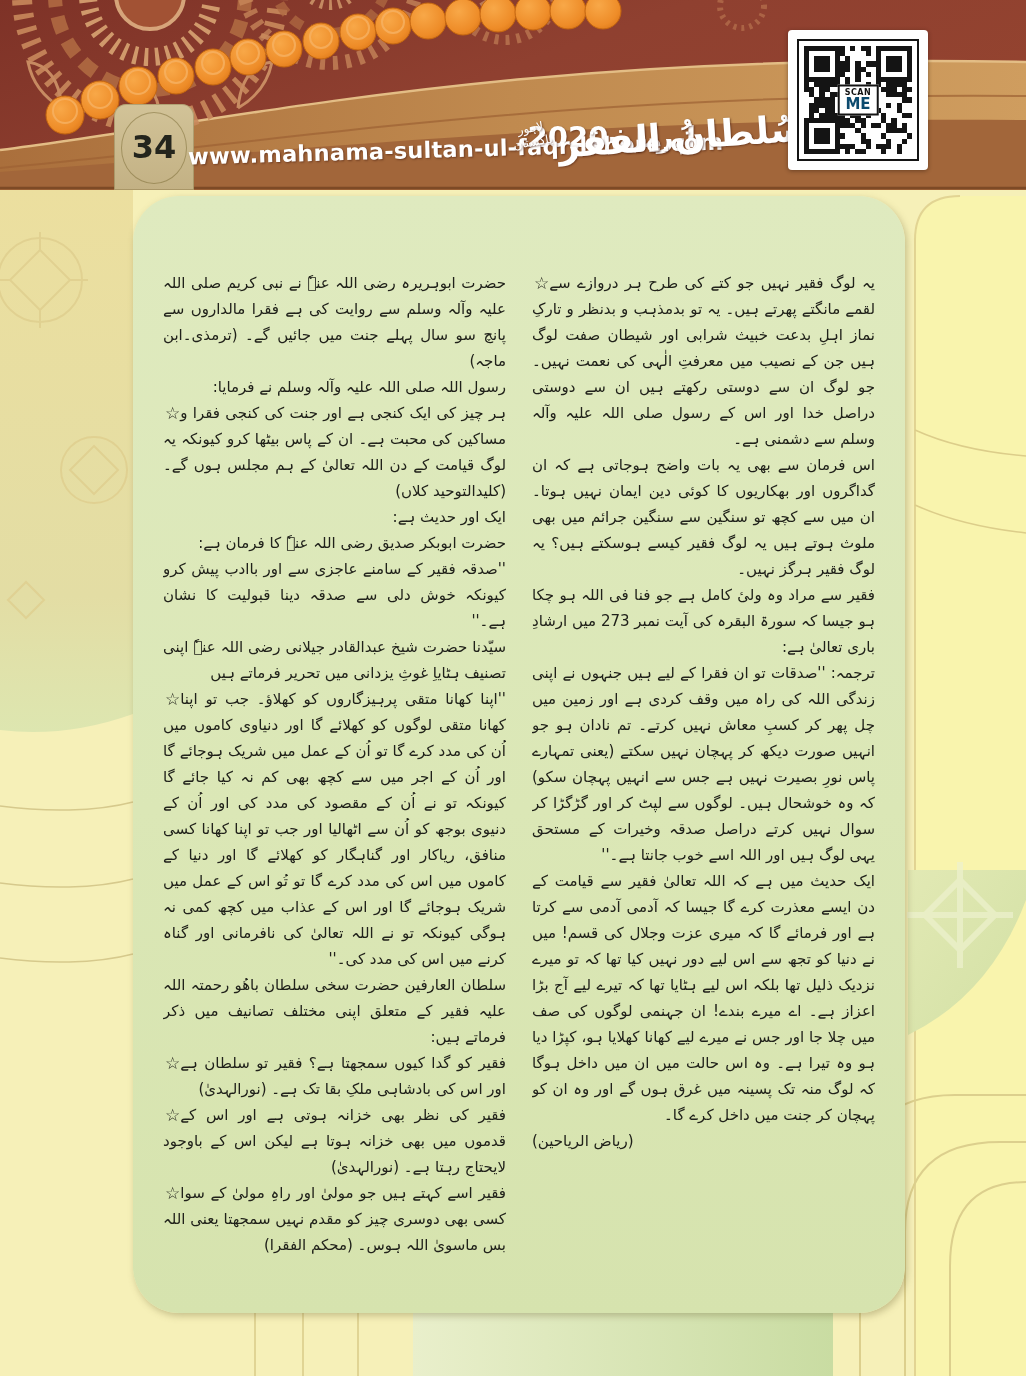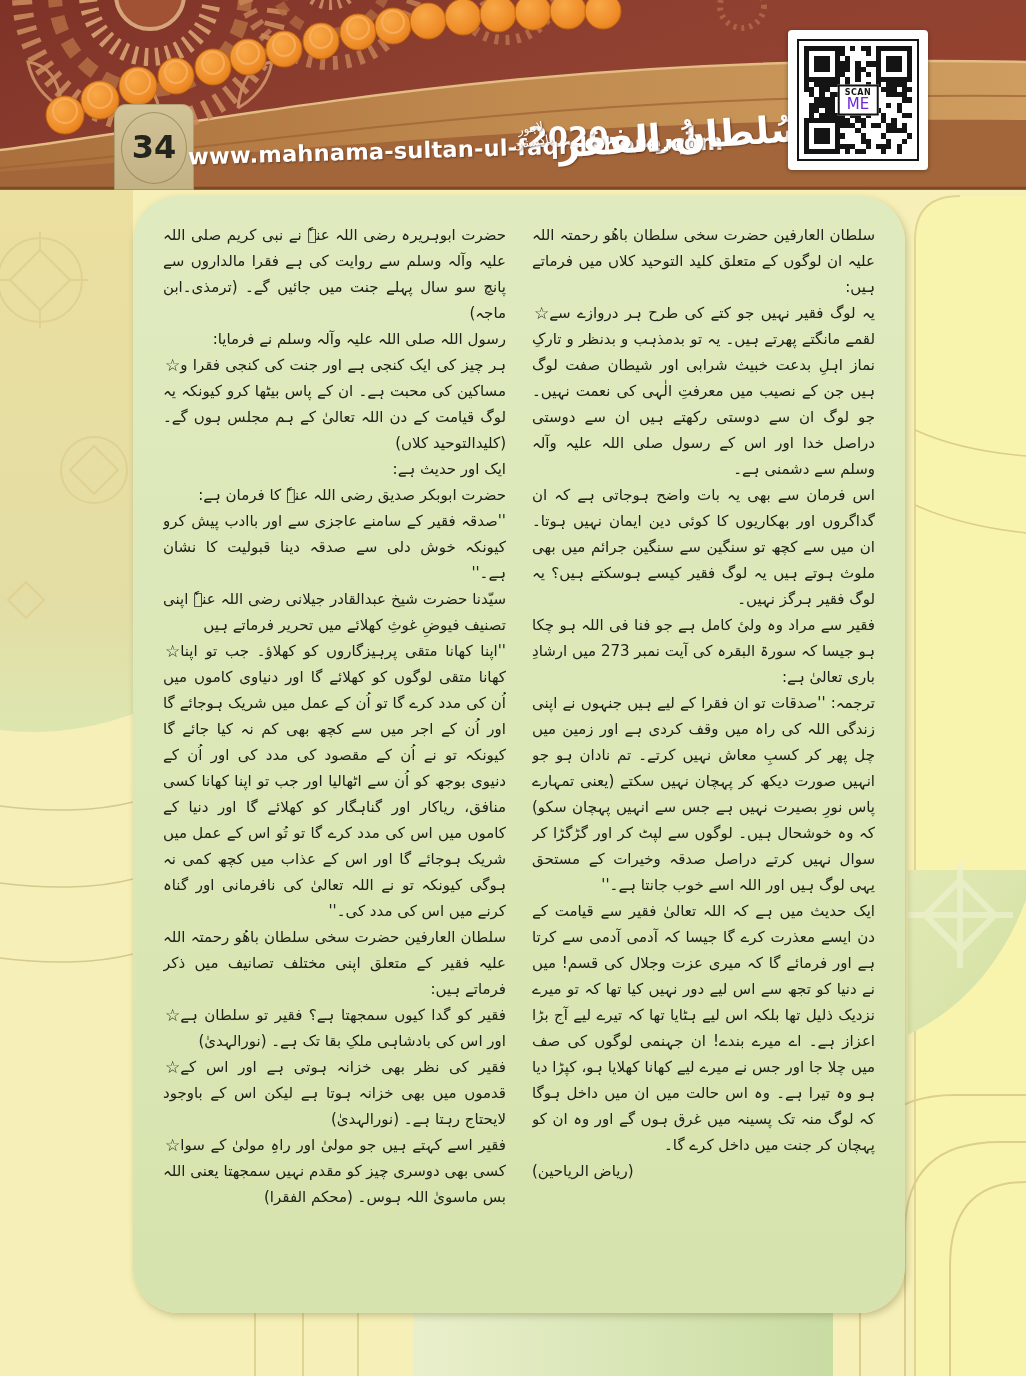--- a/index.html
+++ b/index.html
@@ -60,35 +60,35 @@
   .qr-grid{display:grid;grid-template-columns:repeat(21,1fr);grid-template-rows:repeat(21,1fr);
     width:108px;height:108px;background:#fff;}
   .qr-grid i{display:block;}
   .qr-grid i.on{background:#141414;}
   .qr-label{
     position:absolute;left:50%;top:50%;transform:translate(-50%,-50%);
     background:#fff;border:2px solid #141414;padding:2px 5px;
     display:flex;flex-direction:column;align-items:center;line-height:1;
   }
   .qr-label .l1{font-size:8px;font-weight:bold;color:#141414;letter-spacing:.5px;}
-  .qr-label .l2{font-size:15px;font-weight:normal;color:#6d28d9;}
+  .qr-label .l2{font-size:15px;font-weight:bold;color:#0c4a6e;}
   
   .bg-decor{position:absolute;left:0;top:0;z-index:0;}
   
   .panel{
     position:absolute;left:133px;top:196px;width:772px;height:1117px;z-index:3;
     background:linear-gradient(180deg,#dfeabf 0%,#dbe7b6 55%,#d6e3ae 100%);
     border-radius:46px;
     box-shadow:2px 3px 7px rgba(110,100,55,.35);
     padding:26px 30px;box-sizing:border-box;
   }
   .columns{
     direction:rtl;display:flex;gap:26px;height:100%;overflow:hidden;
   }
-  .col{flex:1 1 0;overflow:hidden;}
+  .col{flex:1 1 0;overflow:hidden;margin-top:48px;}
   .para{
     margin:0;direction:rtl;text-align:justify;text-align-last:right;
     font-size:15px;line-height:26px;color:#20211a;
   }
   .para .star{display:none;}
   .para.starred .star{
     display:block;float:left;font-size:17px;line-height:26px;
     color:#2a2b22;margin-left:2px;
   }
   .para.align-left{text-align:right;text-align-last:left;}
@@ -704,24 +704,20 @@
       </div>
     </div>
   </div>
 </header>
 
 <main class="panel">
   <div class="columns">
 
     <section class="col">
 
-        <p class="para">
-          
-          <span>سلطان العارفین حضرت سخی سلطان باھُو رحمتہ اللہ علیہ ان لوگوں کے متعلق کلید التوحید کلاں میں فرماتے ہیں:</span>
-        </p>
         <p class="para starred">
           <span class="star">☆</span>
           <span>یہ لوگ فقیر نہیں جو کتے کی طرح ہر دروازے سے لقمے مانگتے پھرتے ہیں۔ یہ تو بدمذہب و بدنظر و تارکِ نماز اہلِ بدعت خبیث شرابی اور شیطان صفت لوگ ہیں جن کے نصیب میں معرفتِ الٰہی کی نعمت نہیں۔ جو لوگ ان سے دوستی رکھتے ہیں ان سے دوستی دراصل خدا اور اس کے رسول صلی اللہ علیہ وآلہ وسلم سے دشمنی ہے۔</span>
         </p>
         <p class="para">
           
           <span>اس فرمان سے بھی یہ بات واضح ہوجاتی ہے کہ ان گداگروں اور بھکاریوں کا کوئی دین ایمان نہیں ہوتا۔ ان میں سے کچھ تو سنگین سے سنگین جرائم میں بھی ملوث ہوتے ہیں یہ لوگ فقیر کیسے ہوسکتے ہیں؟ یہ لوگ فقیر ہرگز نہیں۔</span>
         </p>
         <p class="para">
           
@@ -762,21 +758,21 @@
         <p class="para">
           
           <span>حضرت ابوبکر صدیق رضی اللہ عنہٗ کا فرمان ہے:</span>
         </p>
         <p class="para">
           
           <span>''صدقہ فقیر کے سامنے عاجزی سے اور باادب پیش کرو کیونکہ خوش دلی سے صدقہ دینا قبولیت کا نشان ہے۔''</span>
         </p>
         <p class="para">
           
-          <span>سیّدنا حضرت شیخ عبدالقادر جیلانی رضی اللہ عنہٗ اپنی تصنیف فیوضِ غوثِ کھلائے میں تحریر فرماتے ہیں</span>
+          <span>سیّدنا حضرت شیخ عبدالقادر جیلانی رضی اللہ عنہٗ اپنی تصنیف ہٹایاِ غوثِ یزدانی میں تحریر فرماتے ہیں</span>
         </p>
         <p class="para starred">
           <span class="star">☆</span>
           <span>''اپنا کھانا متقی پرہیزگاروں کو کھلاؤ۔ جب تو اپنا کھانا متقی لوگوں کو کھلائے گا اور دنیاوی کاموں میں اُن کی مدد کرے گا تو اُن کے عمل میں شریک ہوجائے گا اور اُن کے اجر میں سے کچھ بھی کم نہ کیا جائے گا کیونکہ تو نے اُن کے مقصود کی مدد کی اور اُن کے دنیوی بوجھ کو اُن سے اٹھالیا اور جب تو اپنا کھانا کسی منافق، ریاکار اور گناہگار کو کھلائے گا اور دنیا کے کاموں میں اس کی مدد کرے گا تو تُو اس کے عمل میں شریک ہوجائے گا اور اس کے عذاب میں کچھ کمی نہ ہوگی کیونکہ تو نے اللہ تعالیٰ کی نافرمانی اور گناہ کرنے میں اس کی مدد کی۔''</span>
         </p>
         <p class="para">
           
           <span>سلطان العارفین حضرت سخی سلطان باھُو رحمتہ اللہ علیہ فقیر کے متعلق اپنی مختلف تصانیف میں ذکر فرماتے ہیں:</span>
         </p>
         <p class="para starred">

